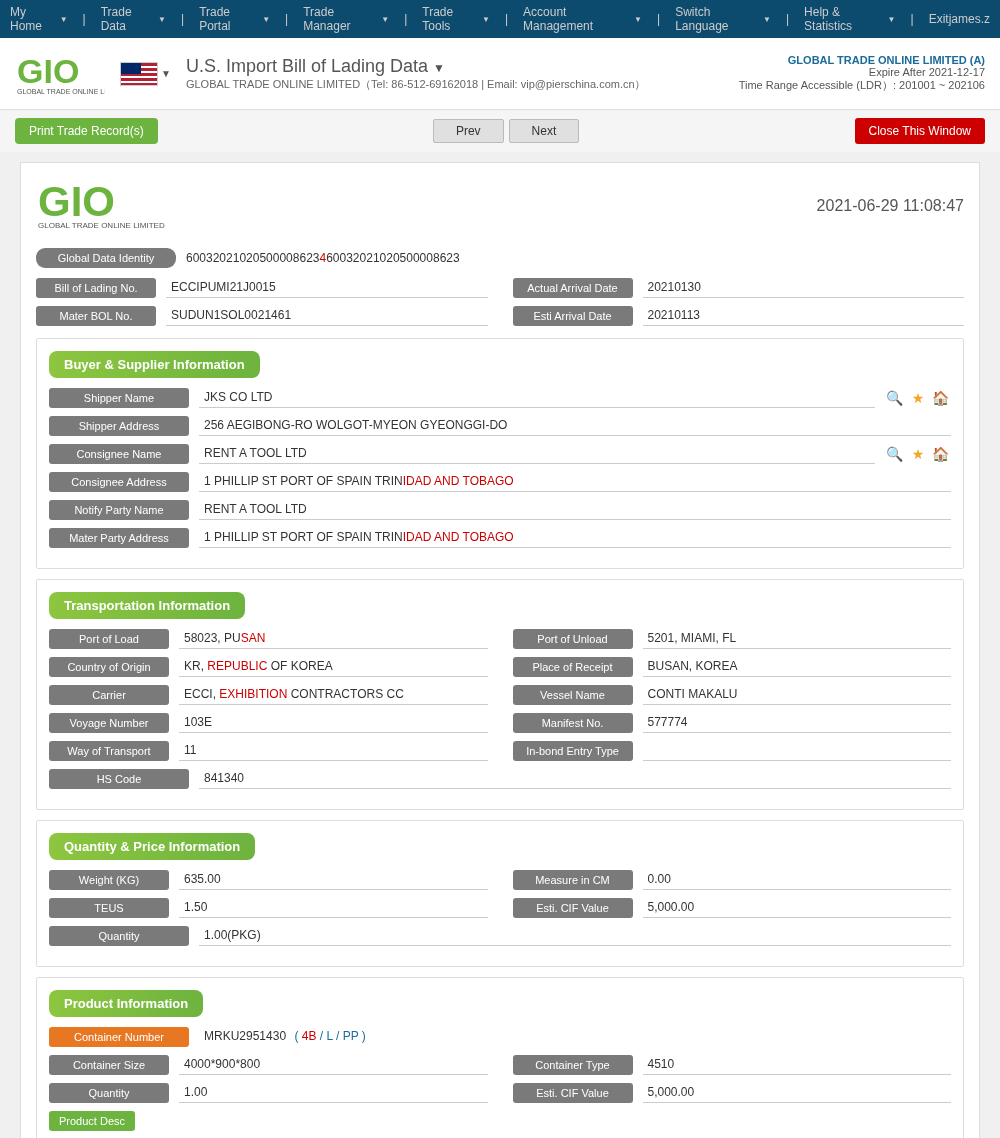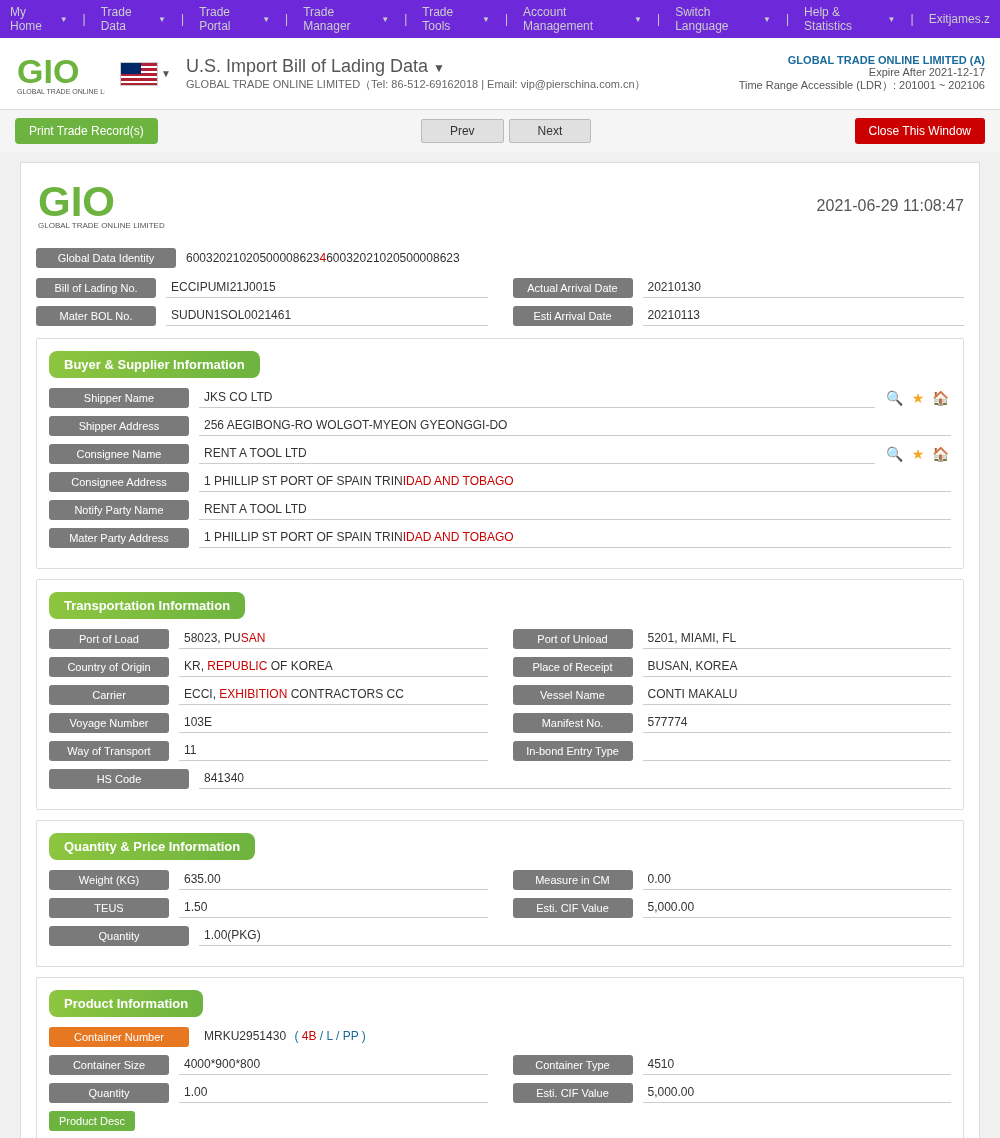--- a/index.html
+++ b/index.html
@@ -1,19 +1,19 @@
 <!DOCTYPE html>
 <html><head>
   <meta charset="utf-8">
   <style>
     * { margin: 0; padding: 0; box-sizing: border-box; }
     body { font-family: Arial, sans-serif; font-size: 12px; background: #f0f0f0; color: #333; width: 1000px; }
     
     
-    .topnav { background: #6d28d9; color: #ccc; padding: 5px 10px; display: flex; align-items: center; justify-content: space-between; font-size: 12px; }
+    .topnav { background: #0c4a6e; color: #ccc; padding: 5px 10px; display: flex; align-items: center; justify-content: space-between; font-size: 12px; }
     .topnav-left { display: flex; gap: 15px; align-items: center; }
     .topnav-left span { cursor: pointer; color: #ccc; }
     .topnav-right { color: #ccc; }
     .nav-item { display: flex; align-items: center; gap: 2px; }
     .nav-arrow { font-size: 8px; }
 
     
     .header { background: #fff; padding: 8px 15px; display: flex; align-items: center; justify-content: space-between; border-bottom: 1px solid #ddd; }
     .header-left { display: flex; align-items: center; gap: 15px; }
     .logo-box { width: 90px; height: 55px; display: flex; align-items: center; justify-content: center; }
@@ -21,21 +21,21 @@
     .title-area { }
     .header-right { text-align: right; font-size: 11px; }
     .header-right .company { color: #1a6b9a; font-weight: bold; }
     .header-right .expire { color: #555; }
     .header-right .ldr { color: #555; }
 
     
     .action-bar { padding: 8px 15px; display: flex; align-items: center; justify-content: space-between; background: #f5f5f5; }
     .action-bar-left { display: flex; gap: 10px; align-items: center; }
     .btn-print { background: #6db33f; color: #fff; border: none; padding: 6px 14px; cursor: pointer; border-radius: 4px; font-size: 12px; }
-    .btn-nav { background: #e0e0e0; color: #333; border: 1px solid #bbb; padding: 4px 28px; cursor: pointer; font-size: 12px; border-radius: 2px; }
+    .btn-nav { background: #e0e0e0; color: #333; border: 1px solid #bbb; padding: 4px 22px; cursor: pointer; font-size: 12px; border-radius: 2px; }
     .btn-close { background: #cc0000; color: #fff; border: none; padding: 6px 14px; cursor: pointer; border-radius: 3px; font-size: 12px; }
 
     
     .main-content { padding: 10px 20px; }
     .record-card { background: #fff; border: 1px solid #ddd; padding: 15px; margin-bottom: 10px; }
 
     
     .card-header { display: flex; justify-content: space-between; align-items: center; margin-bottom: 15px; }
     .card-logo-placeholder { display: flex; align-items: center; }
     .card-datetime { color: #555; font-size: 16px; }
@@ -50,21 +50,21 @@
     .icon-btn { width: 20px; height: 20px; display: flex; align-items: center; justify-content: center; cursor: pointer; font-size: 14px; }
 
     
     .section-header { background: linear-gradient(to right, #8dc63f, #6db33f); color: #fff; padding: 6px 15px; border-radius: 8px; display: inline-block; font-size: 13px; font-weight: bold; margin-bottom: 10px; }
 
     
     .section-card { border: 1px solid #ddd; padding: 12px; margin-bottom: 10px; border-radius: 2px; }
 
     
     .global-id-row { display: flex; align-items: center; margin-bottom: 10px; }
-    .global-id-label { background: #7a7a7a; color: #fff; padding: 4px 2px; border-radius: 3px; font-size: 11px; min-width: 140px; text-align: center; }
+    .global-id-label { background: #7a7a7a; color: #fff; padding: 4px 2px; border-radius: 9px; font-size: 11px; min-width: 140px; text-align: center; }
     .global-id-value { flex: 1; padding: 2px 10px; font-size: 12px; }
 
     
     .two-col-row { display: flex; gap: 25px; margin-bottom: 8px; align-items: center; }
     .two-col-row .col { display: flex; align-items: center; flex: 1; gap: 10px; }
     .two-col-row .col .field-label { min-width: 120px; }
     .two-col-row .col .field-value { flex: 1; }
 
     .highlight { color: #cc0000; }
 

